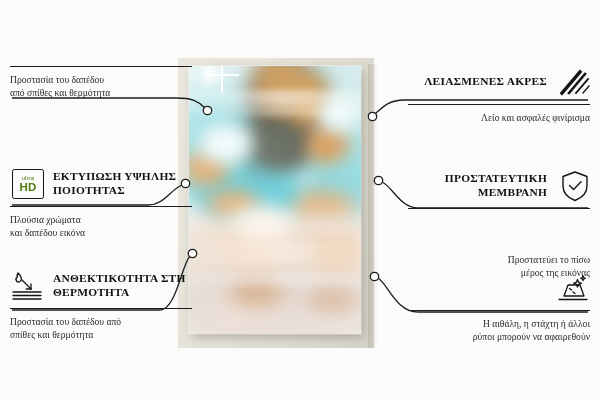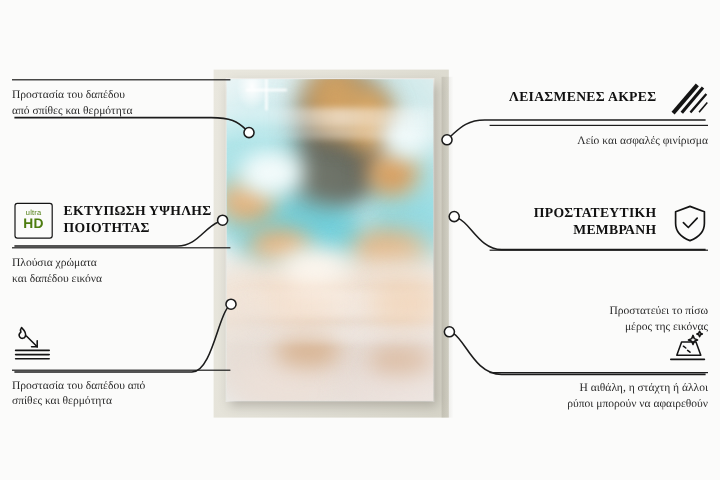--- a/index.html
+++ b/index.html
@@ -287,20 +287,21 @@
             <path d="M8 2 C11 5 12 7.5 11 9.5 C10.2 11.2 7.8 11.5 6.6 10 C5.6 8.8 6 7 7.4 5.8 C6.8 4.4 7.2 3 8 2 Z"></path>
             <path d="M12 9 L21 18"></path>
             <path d="M21 18 L21 13"></path>
             <path d="M21 18 L16.3 18"></path>
             <path d="M3 21 H31"></path>
             <path d="M3 24.5 H31"></path>
             <path d="M3 28 H31"></path>
           </g>
         </svg>
       </div>
+      <div class="feature-title">ΑΝΘΕΚΤΙΚΟΤΗΤΑ ΣΤΗ ΘΕΡΜΟΤΗΤΑ</div>
     </div>
     <div class="feature-rule"></div>
     <div class="feature-desc" style="white-space:pre-line;">Προστασία του δαπέδου από
 σπίθες και θερμότητα</div>
   </div>
 
   <div class="feature right" style="top:64px;">
     <div class="feature-head">
       <div class="feature-icon">
         <svg width="32" height="28" viewBox="0 0 32 28">

